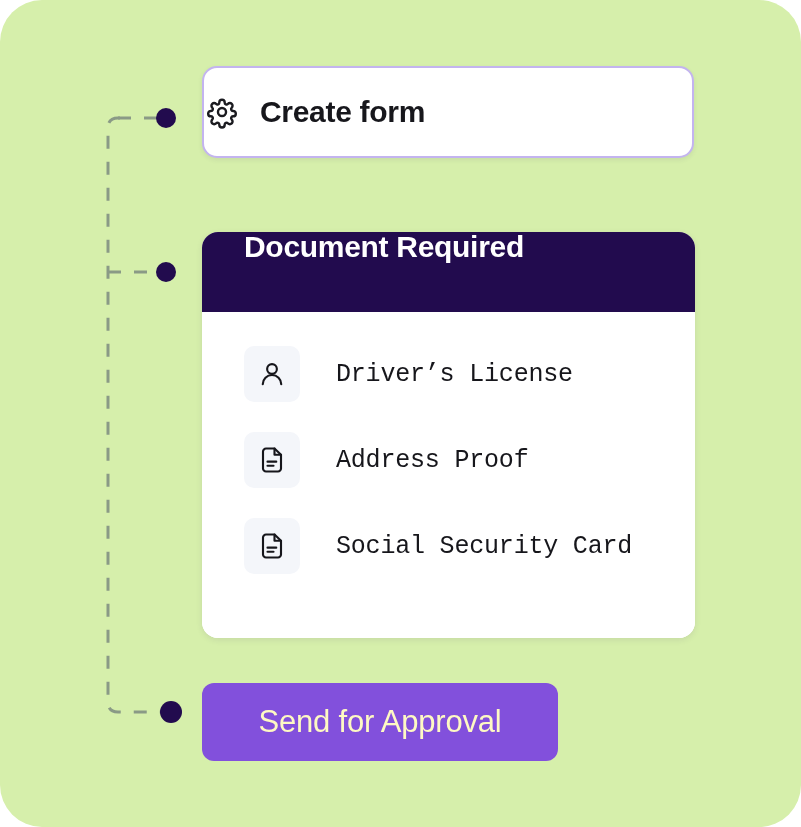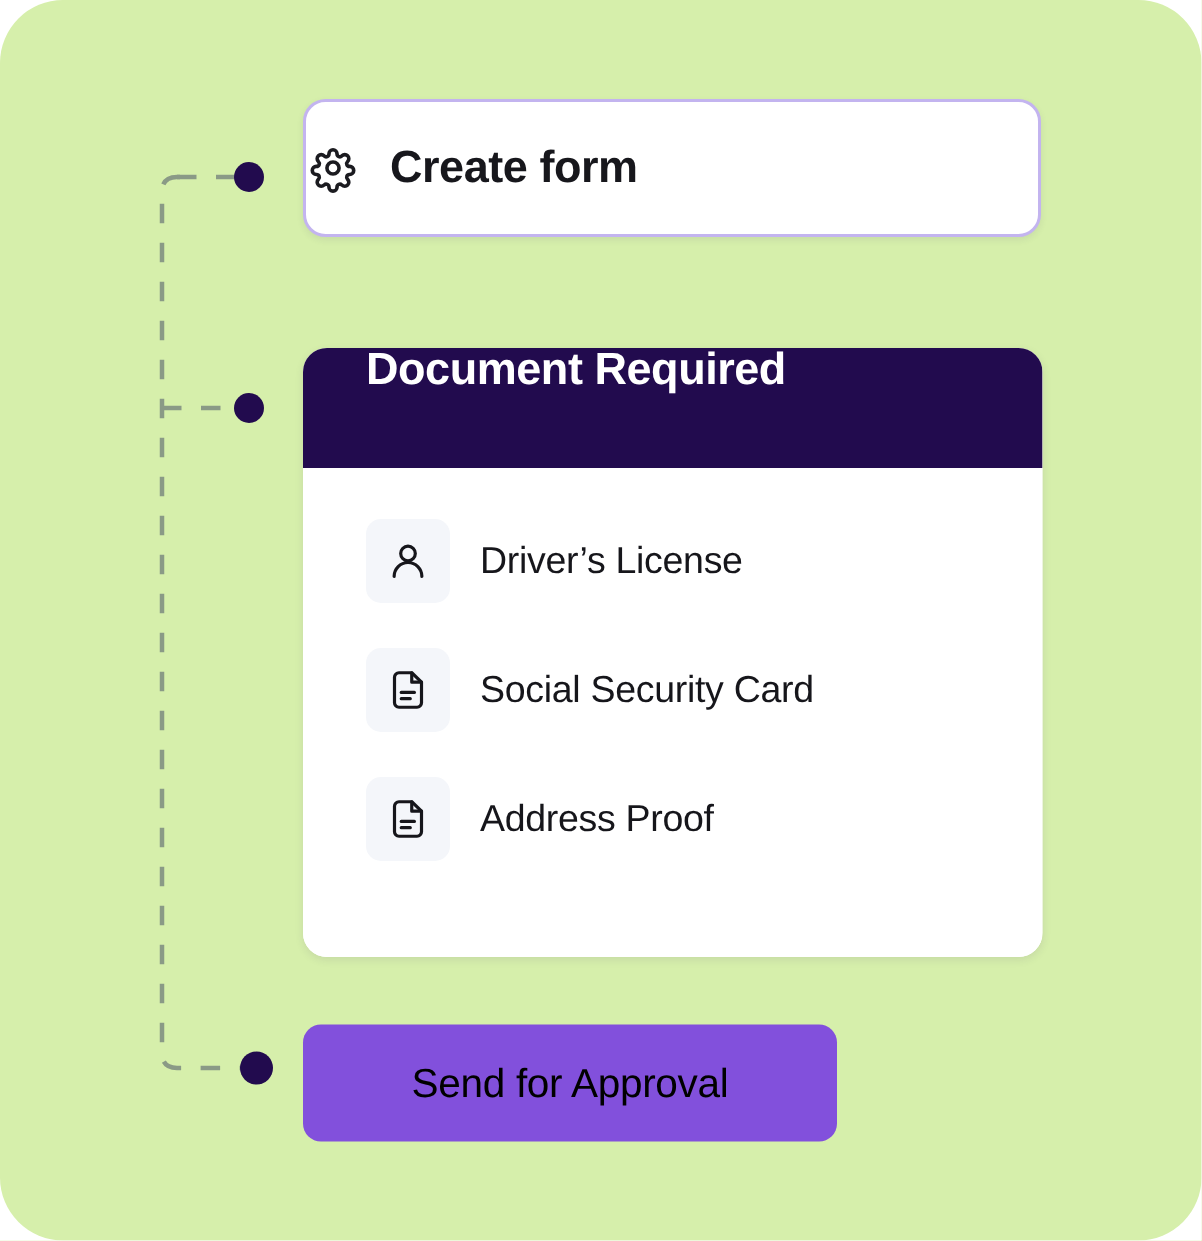--- a/index.html
+++ b/index.html
@@ -121,40 +121,41 @@
     width: 56px;
     height: 56px;
     border-radius: 10px;
     background: #f4f6fa;
     display: flex;
     align-items: center;
     justify-content: center;
     flex: 0 0 auto;
   }
   .doc-row-label {
-    margin-left: 20px;
+    margin-left: 36px;
     font-size: 25px;
     color: #16161b;
     letter-spacing: -0.2px;
     line-height: 1;
+    font-family: Liberation Mono, monospace;
   }
 
   
   .send-btn {
     position: absolute;
     left: 202px;
     top: 683px;
     width: 356px;
     height: 78px;
     background: #8250dc;
     border: none;
     border-radius: 12px;
-    color: #000000;
+    color: #fef9c3;
     font-family: "Liberation Sans", sans-serif;
-    font-size: 27px;
+    font-size: 31px;
     letter-spacing: -0.2px;
     cursor: pointer;
     padding: 0;
   }
 </style>
 </head>
 <body>
 
 <div id="stage">
 
@@ -189,45 +190,45 @@
       <div class="doc-body">
 
         <div class="doc-row">
           <span class="doc-icon-box">
             <svg width="30" height="30" viewBox="0 0 24 24" fill="none" stroke="#16161b" stroke-width="1.7" stroke-linecap="round" stroke-linejoin="round">
               <circle cx="12" cy="8" r="3.9"></circle>
               <path d="M4.6 20.2a7.4 7.4 0 0 1 14.8 0"></path>
             </svg>
           </span>
           <span class="doc-row-label">Driver’s License</span>
+        </div>
+
+        <div class="doc-row">
+          <span class="doc-icon-box">
+            <svg width="30" height="30" viewBox="0 0 24 24" fill="none" stroke="#16161b" stroke-width="1.7" stroke-linecap="round" stroke-linejoin="round">
+              <path d="M14 2.8H7.2A2.4 2.4 0 0 0 4.8 5.2v13.6a2.4 2.4 0 0 0 2.4 2.4h9.6a2.4 2.4 0 0 0 2.4-2.4V7.8z"></path>
+              <path d="M14 2.8V7.8h5.2"></path>
+              <path d="M8.4 13.3h7"></path>
+              <path d="M8.4 16.6h4.8"></path>
+            </svg>
+          </span>
+          <span class="doc-row-label">Address Proof</span>
         </div>
 
         <div class="doc-row">
           <span class="doc-icon-box">
             <svg width="30" height="30" viewBox="0 0 24 24" fill="none" stroke="#16161b" stroke-width="1.7" stroke-linecap="round" stroke-linejoin="round">
               <path d="M14 2.8H7.2A2.4 2.4 0 0 0 4.8 5.2v13.6a2.4 2.4 0 0 0 2.4 2.4h9.6a2.4 2.4 0 0 0 2.4-2.4V7.8z"></path>
               <path d="M14 2.8V7.8h5.2"></path>
               <path d="M8.4 13.3h7"></path>
               <path d="M8.4 16.6h4.8"></path>
             </svg>
           </span>
           <span class="doc-row-label">Social Security Card</span>
         </div>
 
-        <div class="doc-row">
-          <span class="doc-icon-box">
-            <svg width="30" height="30" viewBox="0 0 24 24" fill="none" stroke="#16161b" stroke-width="1.7" stroke-linecap="round" stroke-linejoin="round">
-              <path d="M14 2.8H7.2A2.4 2.4 0 0 0 4.8 5.2v13.6a2.4 2.4 0 0 0 2.4 2.4h9.6a2.4 2.4 0 0 0 2.4-2.4V7.8z"></path>
-              <path d="M14 2.8V7.8h5.2"></path>
-              <path d="M8.4 13.3h7"></path>
-              <path d="M8.4 16.6h4.8"></path>
-            </svg>
-          </span>
-          <span class="doc-row-label">Address Proof</span>
-        </div>
-
       </div>
     </div>
 
     <button class="send-btn">Send for Approval</button>
 
   </div>
 </div>
 
 </body></html>

